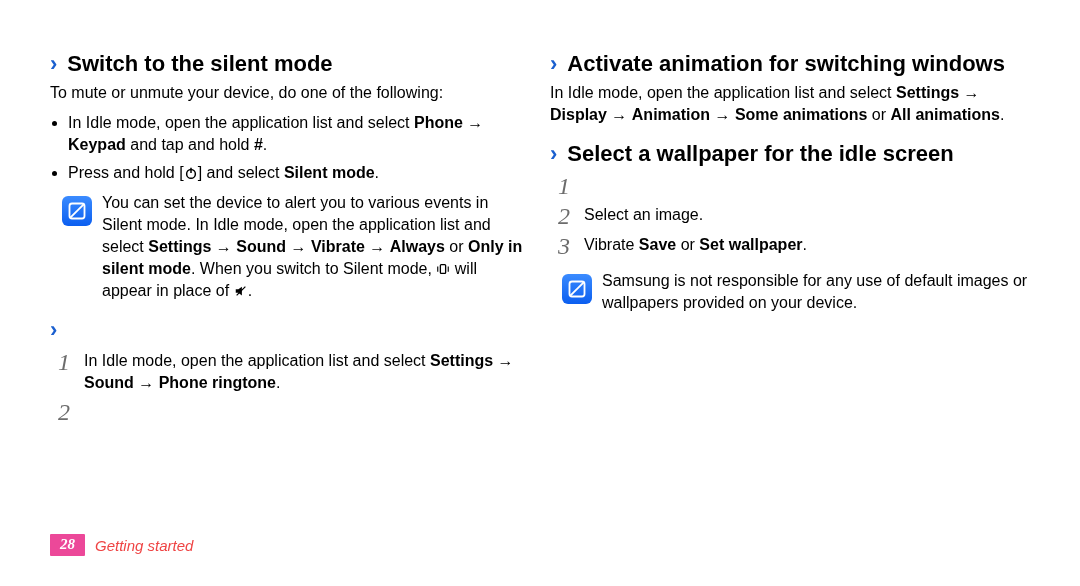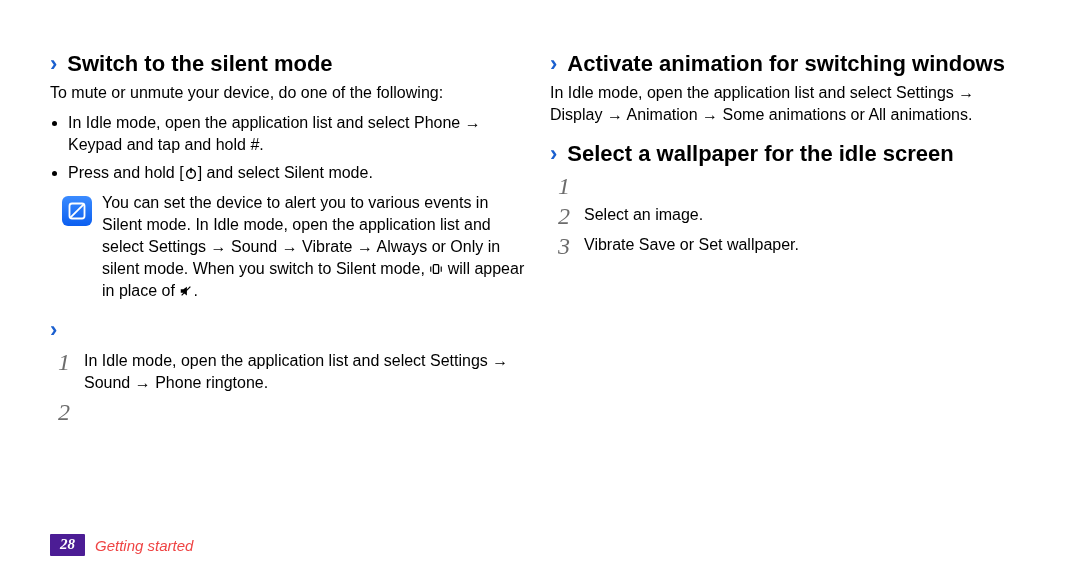--- a/index.html
+++ b/index.html
@@ -96,36 +96,36 @@
     flex: 0 0 28px;
     text-align: center;
     margin-right: 6px;
     line-height: 24px;
   }
   .step-body {
     flex: 1;
     font-size: 16px;
     line-height: 22px;
   }
-  b { font-weight: 400; }
+  b { font-weight: 700; }
   .inline-icon {
     display: inline-block;
     width: 14px;
     height: 14px;
     vertical-align: -2px;
   }
   .footer {
     position: absolute;
     left: 50px;
     bottom: 30px;
     display: flex;
     align-items: center;
   }
   .page-num {
-    background: #4c1d95;
+    background: #ec4899;
     color: #fff;
     font-weight: 700;
     font-style: italic;
     font-family: Georgia, serif;
     font-size: 15px;
     padding: 2px 10px 3px 10px;
     border-radius: 1px;
     margin-right: 10px;
   }
   .footer-text {
@@ -219,19 +219,28 @@
         <div class="step-body">Select an image.</div>
       </div>
       <div class="step">
         <div class="step-num">3</div>
         <div class="step-body">
           <span>Vibrate </span><b>Save</b><span> or </span><b>Set wallpaper</b><span>.</span>
         </div>
       </div>
     </div>
 
+    <div class="note">
+      <div class="note-icon">
+        <svg viewBox="0 0 24 24">
+            <rect x="3" y="3" width="18" height="18" rx="3" fill="none" stroke="#fff" stroke-width="2.2"></rect>
+            <line x1="4" y1="20" x2="20" y2="4" stroke="#fff" stroke-width="2.2"></line>
+          </svg>
+      </div>
+      <div class="note-text">Samsung is not responsible for any use of default images or wallpapers provided on your device.</div>
+    </div>
   </div>
 
   <div class="footer">
     <span class="page-num">28</span>
     <span class="footer-text">Getting started</span>
   </div>
 </div>
 
 </body></html>

